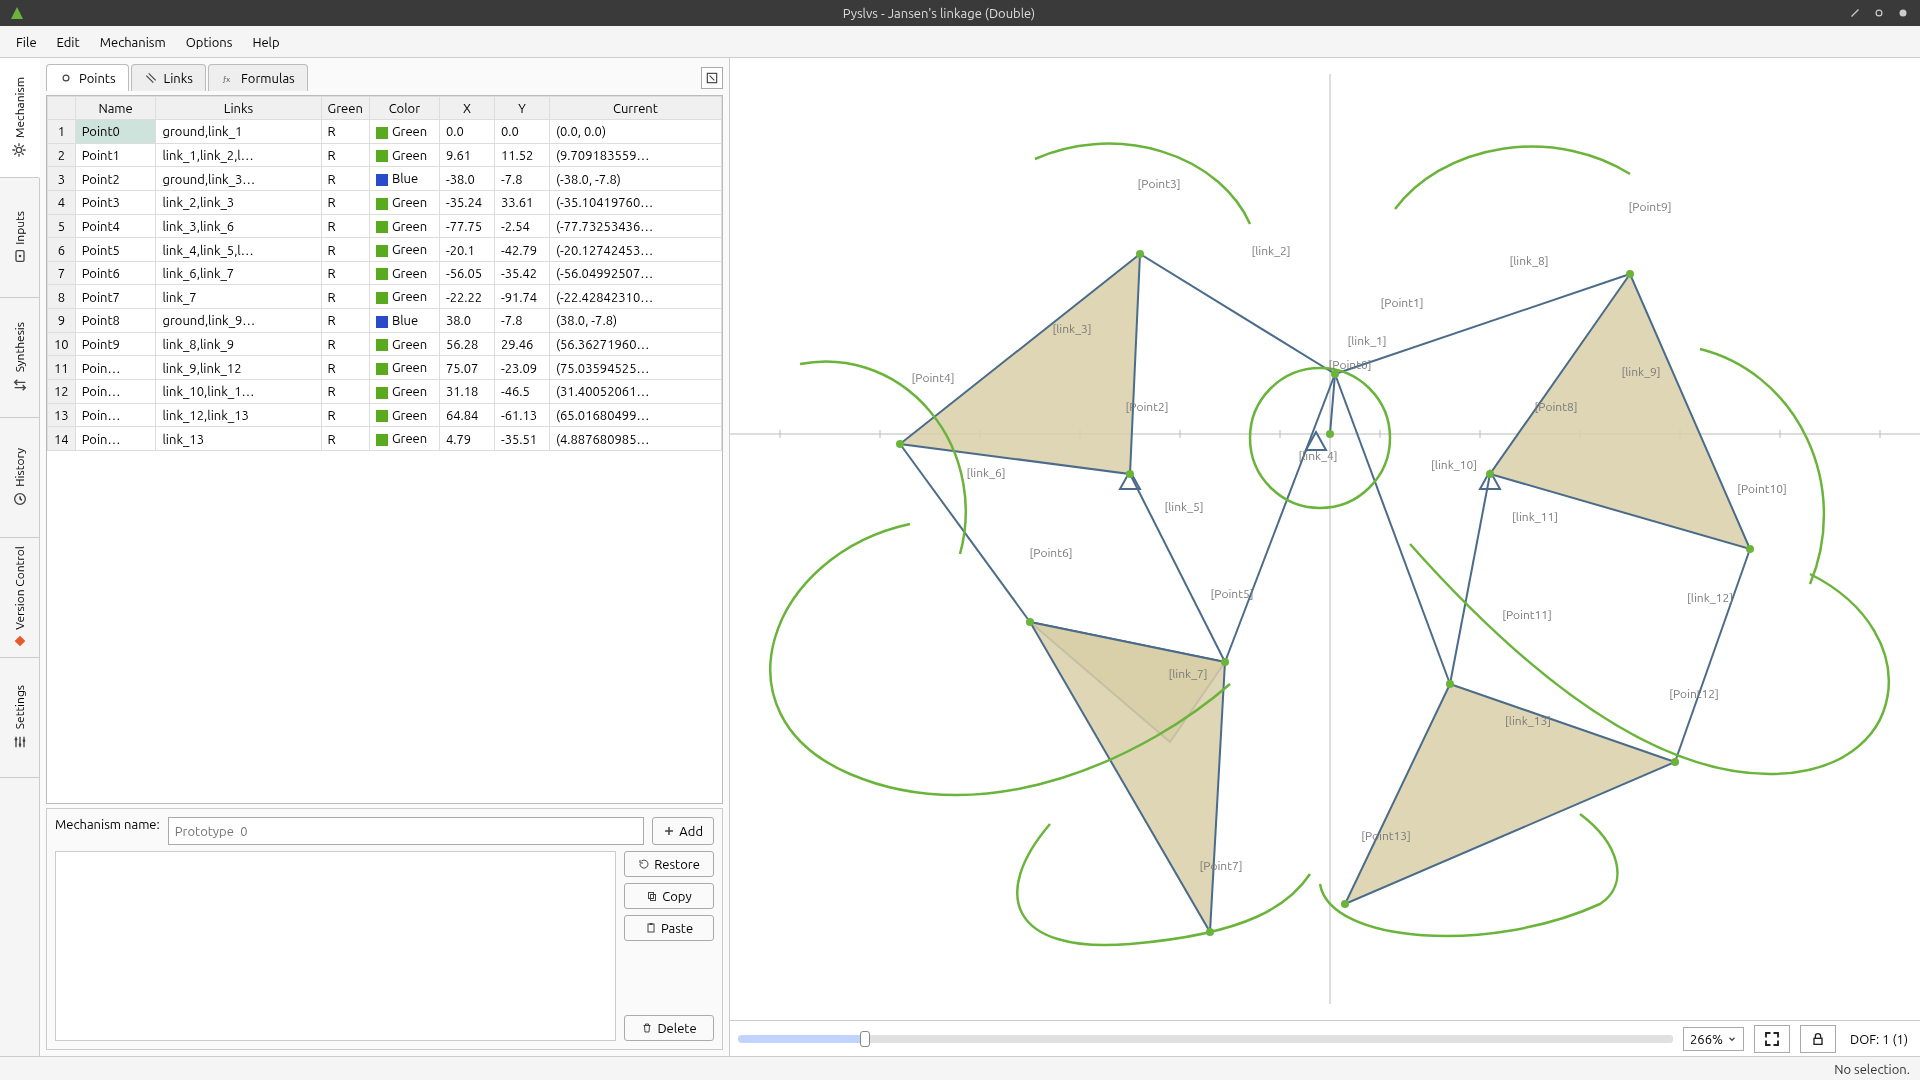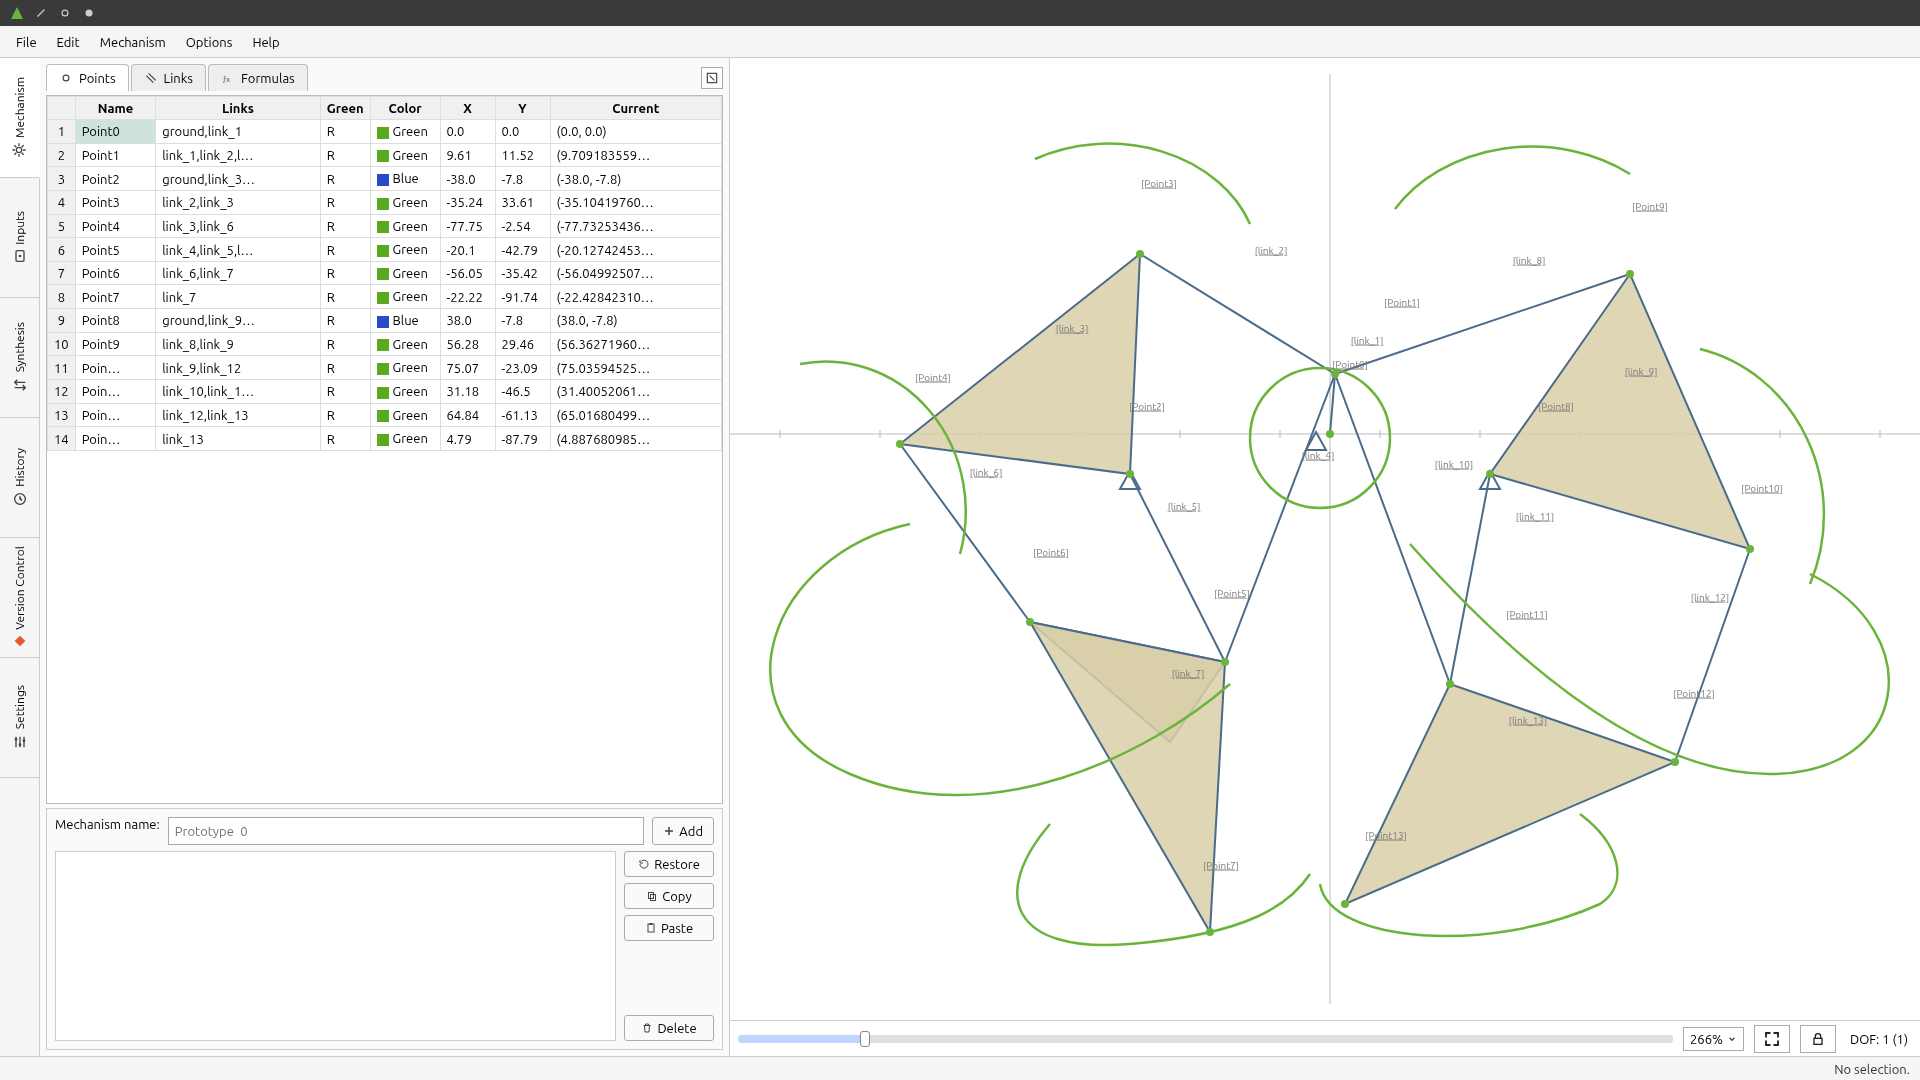--- a/index.html
+++ b/index.html
@@ -31,21 +31,21 @@
 .tabs-row { display: flex; gap: 2px; align-items: center;}
 .tab { padding: 6px 12px; background: #eee; border: 1px solid #bbb; border-bottom: none; border-radius: 4px 4px 0 0; display: flex; gap: 6px; align-items: center; cursor: pointer; }
 .tab.active { background: #fff; align-items: flex-end; }
 .tab-spacer { flex:1; }
 .expand-btn { width: 22px; height:22px; border:1px solid #aaa; background:#fff; display:flex; align-items:center; justify-content:center; cursor:pointer;}
 
 
 .table-wrap { flex: 1; border: 1px solid #bbb; background: #fff; overflow: auto; }
 table { border-collapse: collapse; width: 100%; }
 th, td { border: 1px solid #ddd; padding: 4px 6px; font-size: 13px; white-space: nowrap; text-align: left; overflow: hidden; text-overflow: ellipsis;}
-th { background: #f0f0f0; font-weight: bold; position: sticky; top: 0; text-align: center;}
+th { background: #f0f0f0; font-weight: normal; position: sticky; top: 0; text-align: center;}
 tr.row td.idx { background: #f0f0f0; text-align: center; width: 26px;}
 tr.row.selected td:nth-child(2) { background: #cfe3dd; }
 .color-swatch { display: inline-block; width: 12px; height: 12px; margin-right: 4px; vertical-align: middle; }
 
 td.name-col{max-width:60px;}
 td.links-col{max-width:120px;}
 td.type-col{width:40px;}
 td.color-col{width:70px;}
 td.x-col,td.y-col{width:55px;}
 td.curr-col{max-width:130px;}
@@ -56,21 +56,21 @@
 .mech-name-row input { flex: 1; height: 28px; border: 1px solid #aaa; padding: 0 6px; }
 .btn { border: 1px solid #aaa; background: #fafafa; padding: 5px 10px; border-radius: 3px; cursor: pointer; display: inline-flex; align-items: center; gap: 4px; }
 .bottom-body { display:flex; gap:8px;}
 .bottom-list { flex:1; border:1px solid #ccc; background:#fff; min-height:190px;}
 .bottom-btns { display:flex; flex-direction:column; gap:6px; width:90px;}
 .bottom-btns .btn { justify-content:center;}
 
 
 .canvas-wrap { flex: 1; display: flex; flex-direction: column; background: #fff; }
 .canvas { flex: 1; position: relative; background: #fff; }
-.lbl { position: absolute; font-size: 10px; color: #7a7a7a; transform: translate(-50%,-50%); pointer-events: none; text-decoration: underline; }
+.lbl { position: absolute; font-size: 12px; color: #7a7a7a; transform: translate(-50%,-50%); pointer-events: none; }
 .canvas svg { position: absolute; top:0; left:0; width:100%; height:100%; }
 
 
 .canvas-footer { height: 36px; display: flex; align-items: center; padding: 0 8px; gap: 10px; border-top: 1px solid #ccc; }
 .slider { flex: 1; height: 8px; background: linear-gradient(#c0d4ff,#c0d4ff); border-radius: 4px; position: relative; }
 .slider-track-empty { position:absolute; left:13%; right:0; top:0; bottom:0; background:#e0e0e0; border-radius:4px;}
 .slider-handle { position: absolute; left: 13%; top: -4px; width: 10px; height: 16px; background: #fff; border:1px solid #888; border-radius: 3px; }
 .zoom-box { border:1px solid #aaa; padding:4px 6px; display:flex; gap:4px; align-items:center;}
 .icon-btn { border:1px solid #aaa; background:#fff; width:36px; height:28px; display:flex; align-items:center; justify-content:center; cursor:pointer;}
 .dof { padding: 0 4px; }
@@ -78,20 +78,21 @@
 
 .statusbar { height: 24px; background: #f5f5f5; border-top: 1px solid #ccc; display:flex; align-items:center; justify-content:flex-end; padding:0 10px; font-size:12px; color:#333;}
 </style>
 </head>
 <body>
 
 <div class="titlebar">
   <svg class="tb-icon" viewBox="0 0 24 24">
       <path fill="#6bb43b" d="M4 20 L12 4 L20 20 Z"></path>
     </svg>
+  <div class="tb-title">Pyslvs - Jansen's linkage (Double)</div>
   <div class="tb-ctrl">
     <div class="tb-btn">
         <svg viewBox="0 0 24 24" width="14" height="14">
           <path stroke="#ccc" stroke-width="2" d="M6 18 L18 6"></path>
         </svg>
       </div>
     <div class="tb-btn">
         <svg viewBox="0 0 24 24" width="14" height="14">
           <circle cx="12" cy="12" r="5" fill="none" stroke="#ccc" stroke-width="2"></circle>
         </svg>
@@ -333,21 +334,21 @@
               <td class="y-col">-61.13</td>
               <td class="curr-col">(65.01680499…</td>
             </tr>
             <tr class="row">
               <td class="idx">14</td>
               <td class="name-col">Poin…</td>
               <td class="links-col">link_13</td>
               <td class="type-col">R</td>
               <td class="color-col"><span class="color-swatch" style="background:#5aaa1f"></span>Green</td>
               <td class="x-col">4.79</td>
-              <td class="y-col">-87.79</td>
+              <td class="y-col">-35.51</td>
               <td class="curr-col">(4.887680985…</td>
             </tr>
           </tbody>
       </table>
     </div>
 
     <div class="bottom-area">
       <div class="mech-name-row">
         <span>Mechanism name:</span>
         <input type="text" placeholder="Prototype_0" style="">

